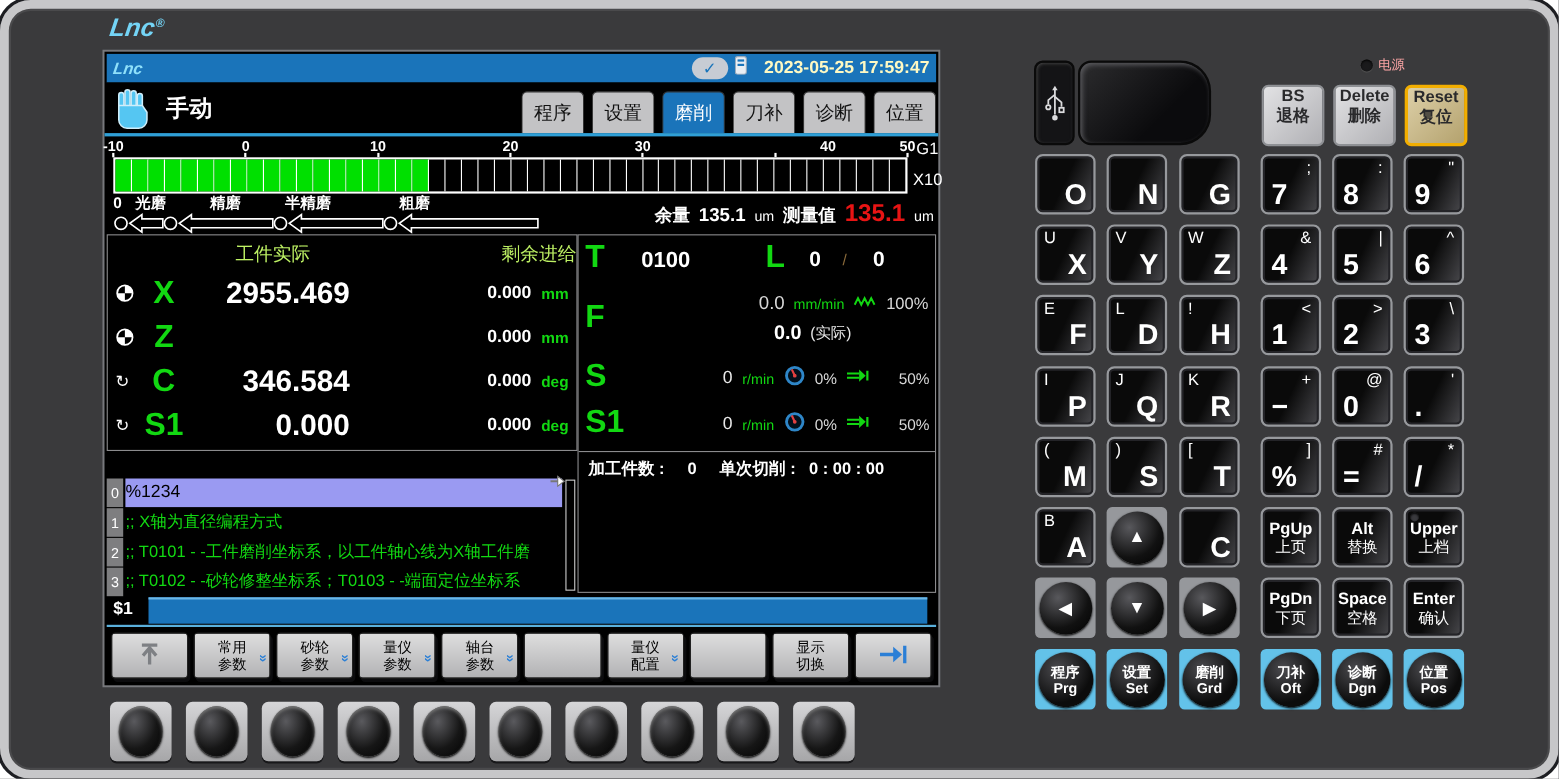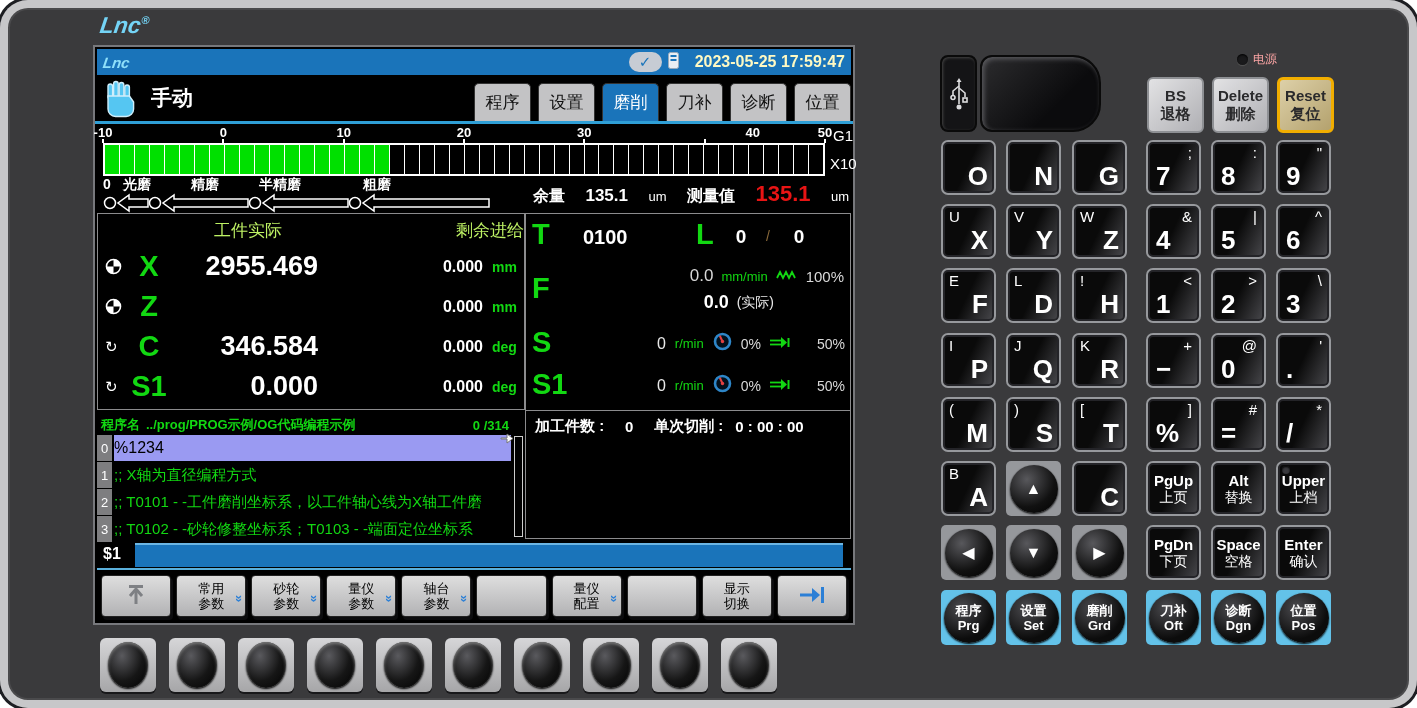--- a/index.html
+++ b/index.html
@@ -27,21 +27,21 @@
 .ticksrow{position:absolute;left:6px;top:0;width:722px;height:17px;}
 .tick{position:absolute;transform:translateX(-50%);color:#fff;font-size:13px;font-weight:bold;top:0;}
 .tickmark{position:absolute;width:2px;height:4px;background:#fff;top:14px;}
 .bar{position:absolute;left:6px;top:18px;width:722px;height:33px;border:2px solid #fff;display:flex;background:#000;}
 .cell{flex:1;border-right:1px solid #fff;}
 .cell:last-child{border-right:none}
 .cell.filled{background:#00e000;}
 .g1{position:absolute;left:736px;top:2px;color:#fff;font-size:15px;}
 .x10{position:absolute;left:733px;top:30px;color:#fff;font-size:15px;}
 .stages{position:absolute;left:4px;top:52px;}
-.readouts{position:absolute;left:436px;top:56px;width:316px;display:flex;align-items:baseline;justify-content:space-between;gap:8px;color:#fff;}
+.readouts{position:absolute;left:436px;top:56px;width:316px;display:flex;align-items:baseline;justify-content:flex-end;gap:8px;color:#fff;}
 .ro-label{font-size:16px;font-weight:bold;}
 .ro-val{font-size:17px;font-weight:bold;}
 .ro-unit{font-size:13px;}
 .ro-meas{font-size:22px;font-weight:bold;color:#e81414;}
 
 .axes{position:absolute;left:2px;top:166px;width:428px;height:197px;border:1px solid #8b8b8d;}
 .axes-head{display:flex;height:33px;align-items:center;color:#bef264;font-weight:normal;font-size:17px;justify-content:space-between;}
 .axes-head .h1{margin-left:116px;}
 .axes-head .h2{margin-left:88px;}
 .axrow{position:relative;height:40px;}
@@ -114,21 +114,21 @@
 .kkey.letter .sub{position:absolute;left:6px;top:2px;font-size:15px;}
 .kkey.num .main{left:8px;bottom:1px;}
 .kkey.num .sub{position:absolute;right:7px;top:2px;font-size:15px;}
 .kkey.func{display:flex;flex-direction:column;align-items:center;justify-content:center;line-height:17px;font-size:15px;font-weight:bold;}
 .kkey.func .l2{font-weight:normal;font-size:14px;}
 .led{position:absolute;left:4px;top:3px;width:8px;height:8px;border-radius:50%;background:#3a3a3e;box-shadow:inset 0 1px 2px #000;}
 .akey{position:absolute;width:55px;height:55px;border-radius:5px;background:#96989c;display:flex;align-items:center;justify-content:center;cursor:default;}
 .akey .ball{width:48px;height:48px;border-radius:50%;background:radial-gradient(circle at 35% 30%,#58585c 0,#111 60%,#000 100%);display:flex;align-items:center;justify-content:center;color:#fff;font-size:16px;box-shadow:0 1px 2px #000;}
 .mkey{position:absolute;width:55px;height:55px;border-radius:5px;background:#63c2e9;display:flex;align-items:center;justify-content:center;cursor:default;}
 .mkey .ball{width:50px;height:50px;border-radius:50%;background:radial-gradient(circle at 35% 30%,#4a4a4e 0,#0c0c0c 65%);color:#fff;display:flex;flex-direction:column;align-items:center;justify-content:center;font-size:13px;font-weight:bold;line-height:15px;box-shadow:0 1px 2px #000;}
-.topkey{position:absolute;width:57px;height:56px;border-radius:6px;border:2px solid #8e9094;background:linear-gradient(135deg,#e2e2e4 0%,#b0b0b4 100%);color:#2a2a2c;display:flex;flex-direction:column;align-items:center;justify-content:center;font-size:15px;font-weight:bold;line-height:18px;cursor:default;}
+.topkey{position:absolute;width:57px;height:56px;border-radius:6px;border:2px solid #8e9094;background:linear-gradient(135deg,#e2e2e4 0%,#b0b0b4 100%);color:#2a2a2c;display:flex;flex-direction:column;align-items:center;font-size:15px;font-weight:bold;line-height:18px;cursor:default;}
 .topkey.reset{border:3px solid #f2ae00;background:linear-gradient(135deg,#ddd0a8 0%,#b4a26e 100%);}
 .usb-slot{position:absolute;left:940px;top:55px;width:37px;height:77px;background:#141416;border:2px solid #0a0a0a;border-radius:8px;display:flex;align-items:center;justify-content:center;box-shadow:inset 1px 1px 3px #444;}
 .usb-cover{position:absolute;left:980px;top:55px;width:121px;height:77px;background:linear-gradient(135deg,#2c2c2e 0%,#0b0b0d 65%);border:2px solid #0a0a0a;border-radius:12px 28px 28px 12px;box-shadow:inset 2px 2px 5px #5a5a5e;}
 .power{position:absolute;left:1237px;top:51px;display:flex;align-items:center;gap:5px;color:#fca5a5;font-size:12px;}
 .pled{width:11px;height:11px;border-radius:50%;background:#1a1a1c;box-shadow:inset 0 1px 2px #000,0 1px 1px #555;}
 </style>
 </head>
 <body>
 
 <div class="device">
@@ -378,25 +378,20 @@
       </div>
       <div class="counters">
         <span>加工件数 :</span>
         <span class="cval">0</span>
         <span>单次切削 :</span>
         <span>0 : 00 : 00</span>
       </div>
     </div>
 
     <div class="prog">
-      <div class="prog-head">
-        <span>程序名</span>
-        <span>../prog/PROG示例/OG代码编程示例</span>
-        <span class="pi">0 /314</span>
-      </div>
       <div class="plines" id="plines">
           <div class="pline hl">
             <span class="lno">0</span>
             <span class="ltext">%1234</span>
           </div>
           <div class="pline">
             <span class="lno">1</span>
             <span class="ltext">;; X轴为直径编程方式</span>
           </div>
           <div class="pline">

